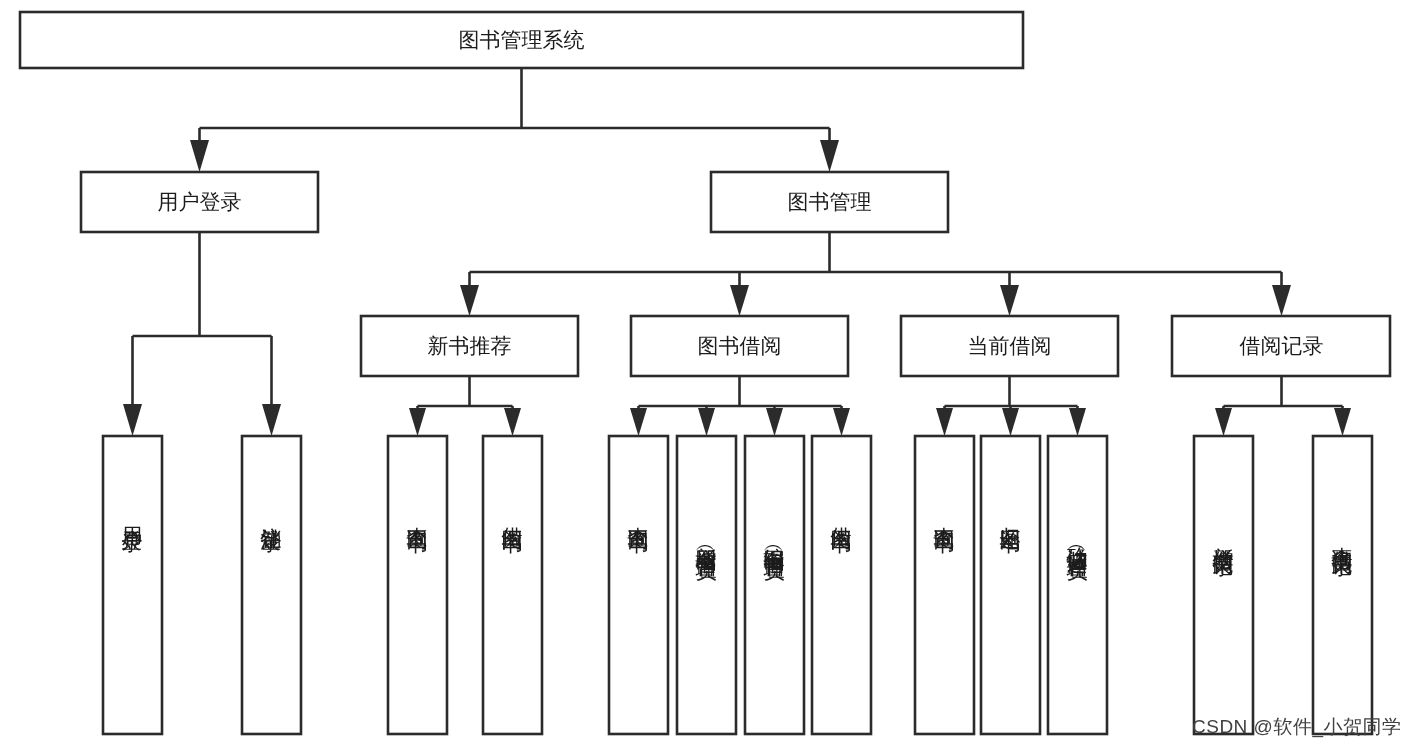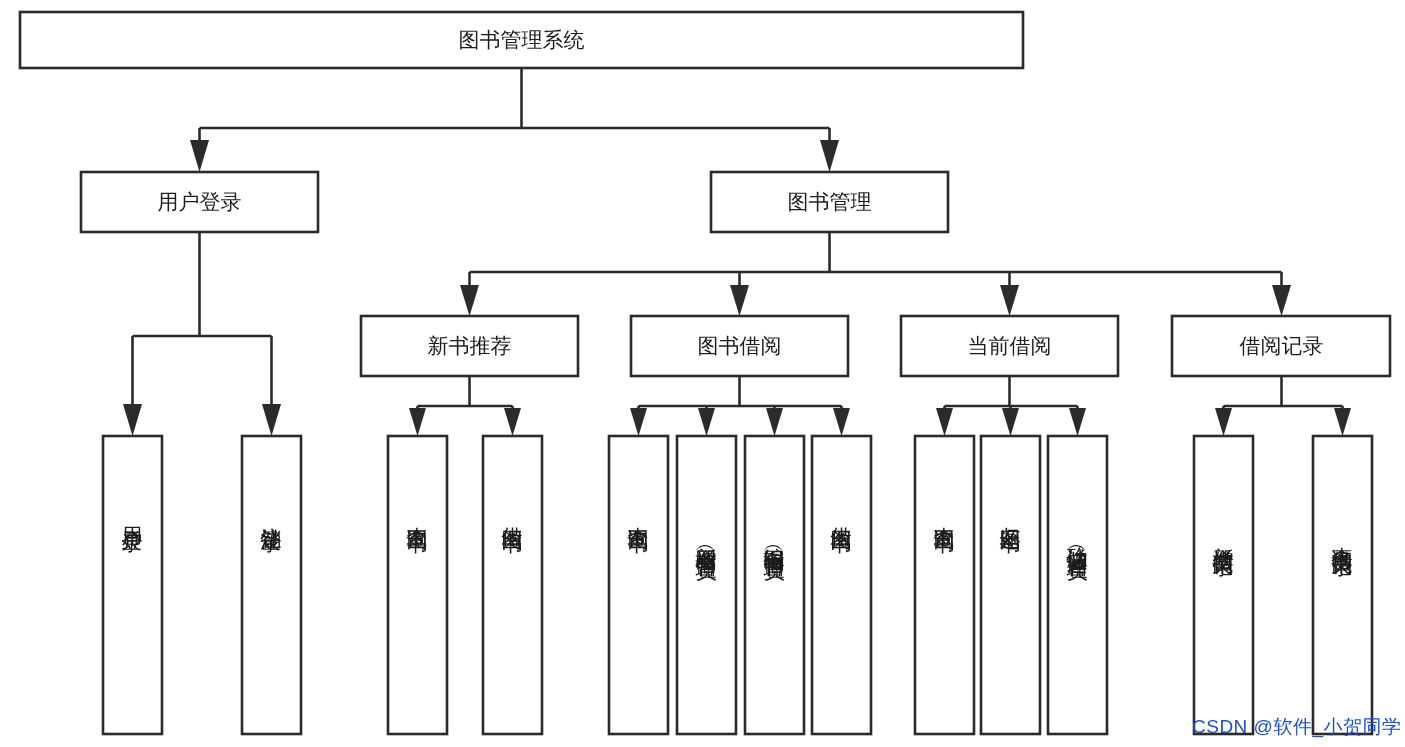--- a/index.html
+++ b/index.html
@@ -55,21 +55,21 @@
     fill: #1c1c1c;
     writing-mode: vertical-rl;
     text-orientation: upright;
     letter-spacing: 2px;
     dominant-baseline: central;
   }
   .watermark-text {
     position: absolute;
     font-family: "Liberation Sans", "DejaVu Sans", sans-serif;
     font-size: 19px;
-    color: #1d4ed8;
+    color: #404040;
     white-space: nowrap;
     left: 1192px;
     top: 714px;
     letter-spacing: 0.5px;
     pointer-events: none;
   }
 </style>
 </head>
 <body>
 

